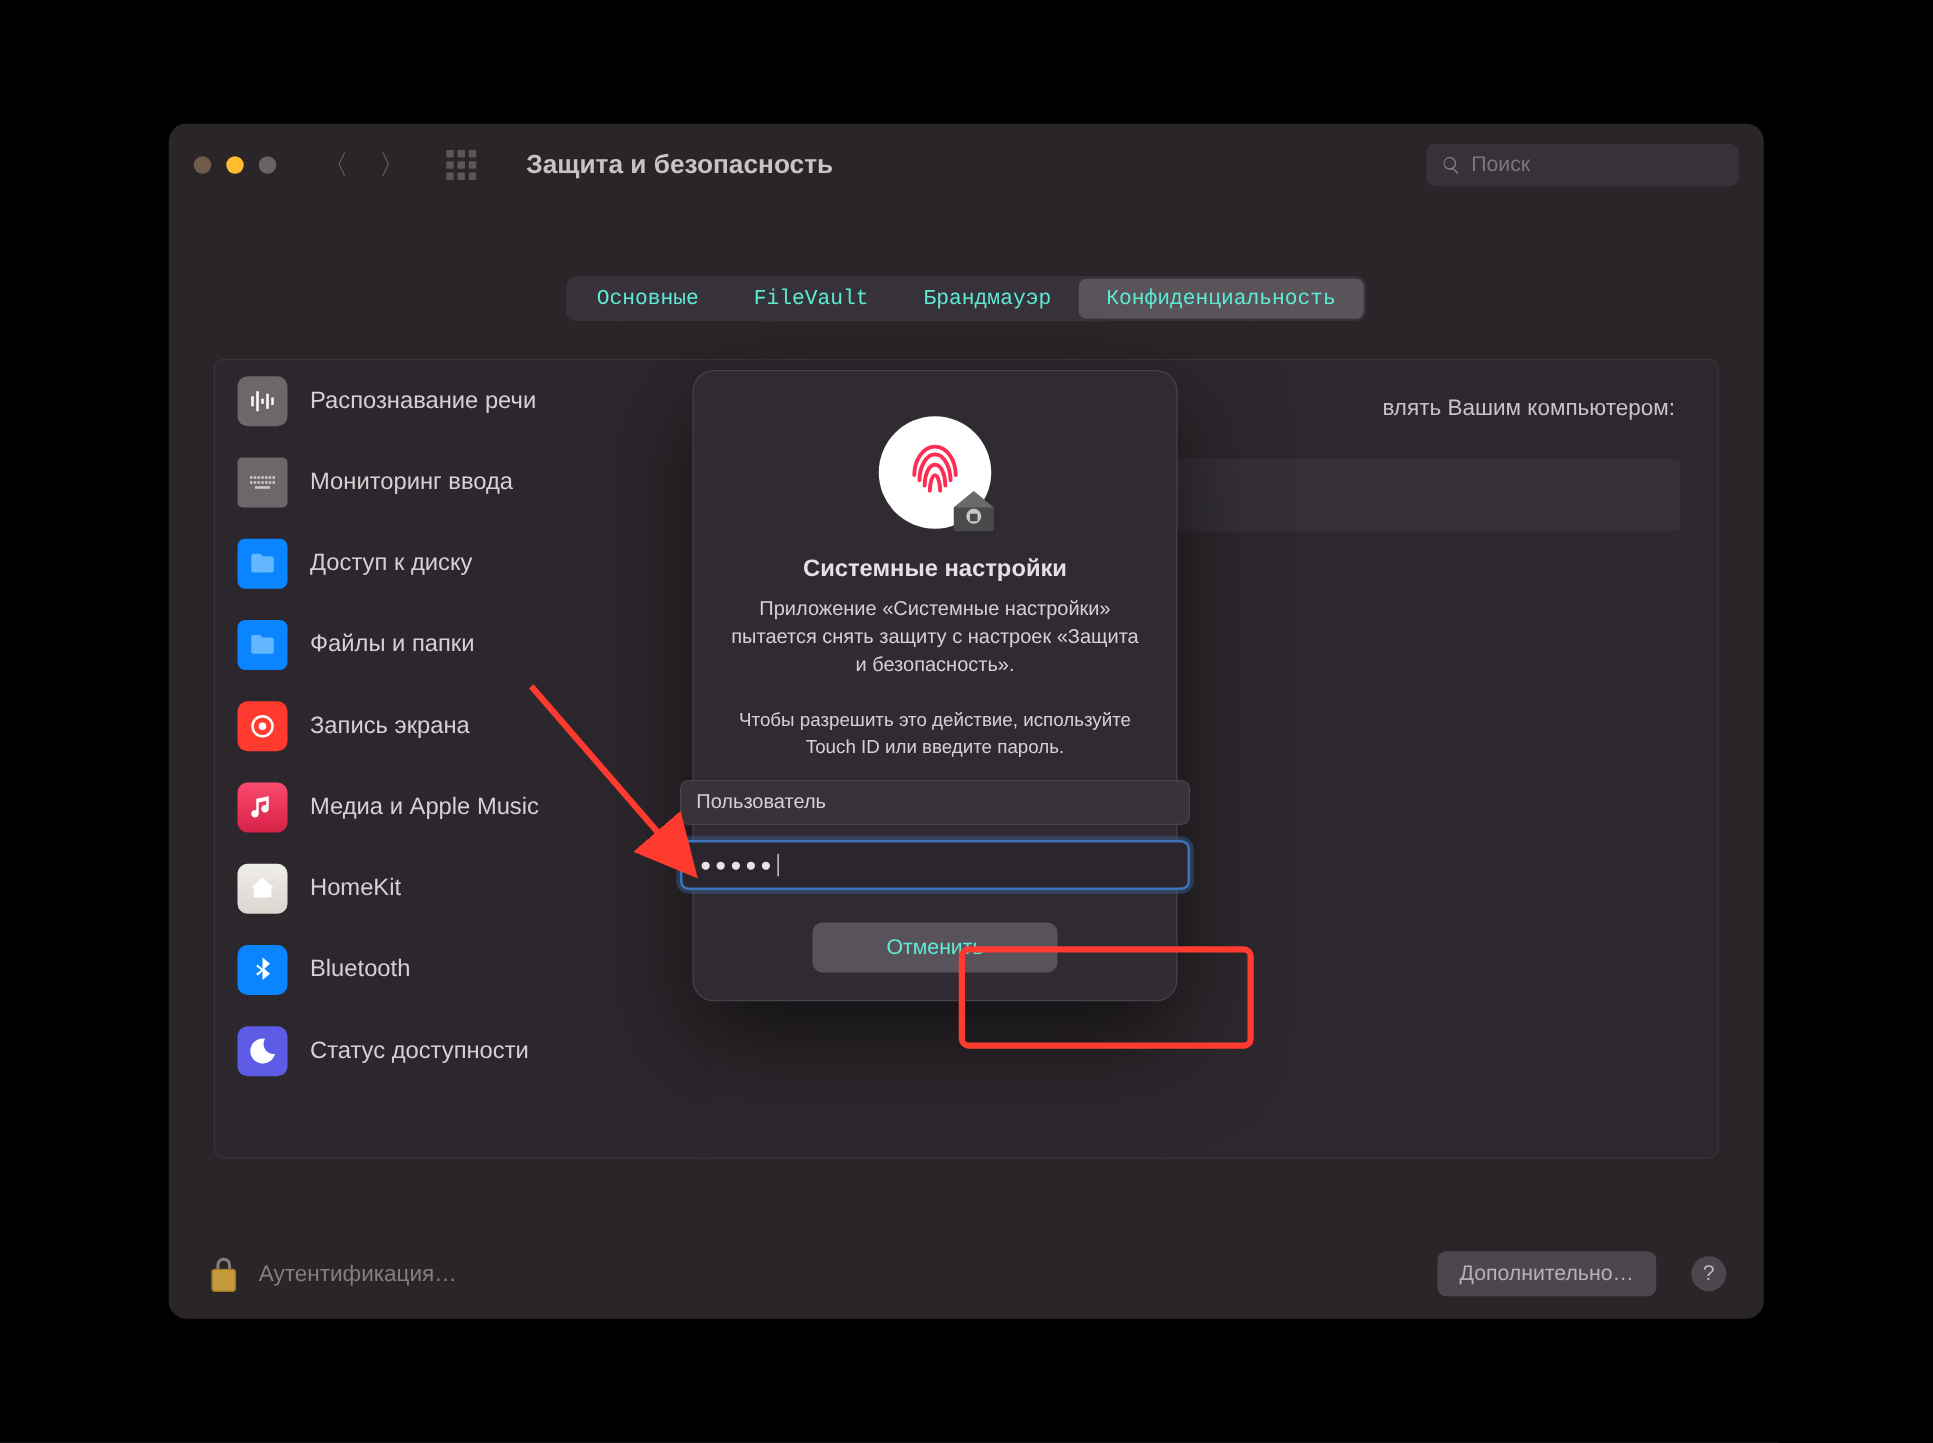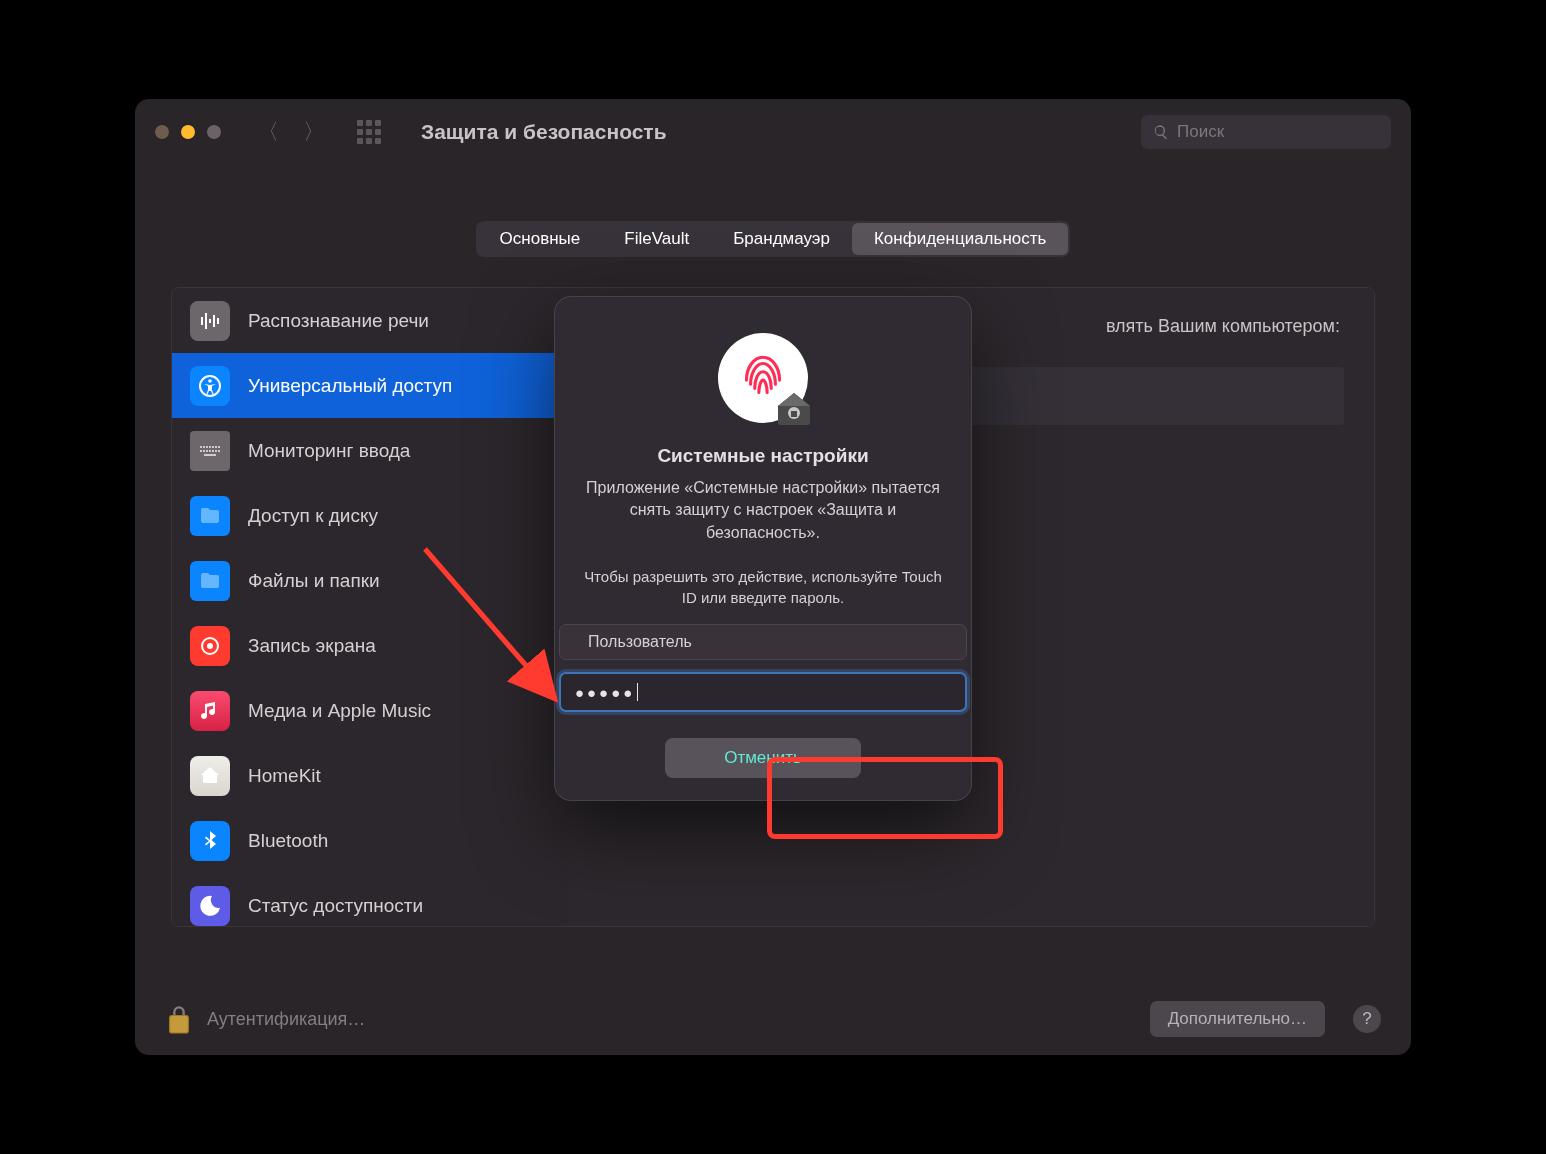--- a/index.html
+++ b/index.html
@@ -16,21 +16,21 @@
   .dot.grey { background: #6a6266; }
   .navbtns { display: flex; gap: 24px; margin-left: 36px; color: #6a6166; font-size: 22px; }
   .gridicon { margin-left: 32px; display: grid; grid-template-columns: repeat(3,6px); grid-template-rows: repeat(3,6px); gap: 3px; }
   .gridicon span { background: #5c555a; width: 6px; height: 6px; border-radius: 1px; }
   .win-title { margin-left: 40px; color: #c9c3c7; font-size: 21px; font-weight: 600; }
   .search { margin-left: auto; width: 250px; height: 34px; background: #37323a; border-radius: 7px; display: flex; align-items: center; padding: 0 12px; color: #7e767b; gap: 8px; font-size: 17px; }
   .search svg { width: 16px; height: 16px; fill: #7e767b; }
 
   .tabs { display: flex; justify-content: center; margin-top: 56px; gap: 0; }
   .tabbar { display: flex; background: #38333a; border-radius: 8px; height: 36px; align-items: center; padding: 2px; }
-  .tab { padding: 0 22px; height: 32px; display: flex; align-items: center; color: #ffffff; font-size: 17px; border-radius: 6px; cursor: default; }
+  .tab { padding: 0 22px; height: 32px; display: flex; align-items: center; color: #5eead4; font-size: 17px; border-radius: 6px; cursor: default; font-family: Liberation Mono, monospace; }
   .tab.active { background: #5a545a; }
 
   .content { display: flex; margin: 30px 36px 0 36px; height: 640px; border: 1px solid #3a353b; border-radius: 8px; overflow: hidden; }
 
   .sidebar { width: 398px; background: #2c272c; overflow-y: auto; }
   .side-item { display: flex; align-items: center; gap: 18px; padding: 12px 18px; color: #d6d0d4; font-size: 19px; border-bottom: 0; height: 65px; }
   .side-item.selected { background: #0f62da; color: #fff; }
   .side-icon { width: 40px; height: 40px; border-radius: 8px; display: flex; align-items: center; justify-content: center; flex-shrink: 0; }
   .side-icon svg { width: 24px; height: 24px; fill: #fff; }
 
@@ -49,31 +49,31 @@
   .main-head { color: #c9c2c7; }
   .app-row { background: #353038; height: 58px; margin-top: 30px; border-radius: 4px; width: 440px; }
 
   .lockbar { position: absolute; bottom: 18px; left: 30px; right: 30px; display: flex; align-items: center; gap: 14px; color: #847d82; font-size: 18px; }
   .lock-icon { width: 28px; height: 34px; }
   .adv-btn { margin-left: auto; background: #4c474d; color: #b7b1b5; border-radius: 7px; padding: 8px 18px; font-size: 17px; }
   .help { width: 28px; height: 28px; border-radius: 50%; background: #4c474d; color: #bdb7bb; display: flex; align-items: center; justify-content: center; margin-left: 14px; font-size: 17px; }
 
   
   .dialog {
-    position: absolute; left: 420px; top: 198px; width: 416px; background: #302b32; border-radius: 16px;
+    position: absolute; left: 420px; top: 198px; width: 386px; background: #302b32; border-radius: 16px;
     box-shadow: 0 0 0 1px #47424a, 0 30px 80px rgba(0,0,0,.6); padding: 26px 26px 22px 26px;
     display: flex; flex-direction: column; align-items: center; color: #e6e0e4;
   }
   .dlg-icon { width: 90px; height: 90px; background: #fff; border-radius: 50%; display: flex; align-items: center; justify-content: center; position: relative; margin-top: 10px; margin-bottom: 16px; }
   .dlg-icon .fp { width: 52px; height: 58px; }
   .dlg-icon .house { position: absolute; right: -6px; bottom: -6px; width: 40px; height: 40px; }
   .dlg-title { font-weight: 700; font-size: 19px; margin-top: 6px; }
   .dlg-msg { text-align: center; font-size: 16px; line-height: 1.4; margin-top: 10px; color: #d6d0d4; max-width: 400px; }
   .dlg-sub { text-align: center; font-size: 15px; margin-top: 22px; color: #d6d0d4; max-width: 380px; line-height: 1.4; }
-  .dlg-field { width: 408px; height: 36px; background: #393339; border: 1px solid #4a444c; border-radius: 7px; margin-top: 16px; padding: 0 28px; color: #d6d0d4; font-size: 16px; display: flex; align-items: center; }
+  .dlg-field { width: 408px; height: 36px; background: #393339; border: 1px solid #4a444c; border-radius: 7px; margin-top: 16px; padding: 0 12px; color: #d6d0d4; font-size: 16px; display: flex; align-items: center; }
   .dlg-pass { width: 408px; height: 40px; background: #2b262e; border: 2px solid #3e72b9; border-radius: 7px; margin-top: 12px; padding: 0 14px; display: flex; align-items: center; box-shadow: 0 0 0 3px rgba(62,114,185,.35); }
   .pw-dots { color: #e8e3e7; letter-spacing: 3px; font-size: 15px; }
   .cursor { display: inline-block; width: 1px; height: 18px; background: #e8e3e7; margin-left: 2px; vertical-align: middle; }
   .dlg-btns { display: flex; gap: 16px; margin-top: 26px; width: 100%; justify-content: center; }
   .btn { width: 196px; height: 40px; border-radius: 8px; display: flex; align-items: center; justify-content: center; font-size: 17px; cursor: default; }
   .btn-cancel { background: #58525a; color: #5eead4; }
   .btn-primary { background: #2a74e3; color: #fff; }
   .highlight { position: absolute; border: 5px solid #ff3b30; border-radius: 8px; pointer-events: none; }
   .hl-unlock { left: 632px; top: 658px; width: 236px; height: 82px; }
 
@@ -130,30 +130,20 @@
         <div class="side-icon ic-speech">
           <svg viewBox="0 0 24 24">
               <rect x="3" y="8" width="2" height="8"></rect>
               <rect x="7" y="4" width="2" height="16"></rect>
               <rect x="11" y="10" width="2" height="4"></rect>
               <rect x="15" y="6" width="2" height="12"></rect>
               <rect x="19" y="9" width="2" height="6"></rect>
             </svg>
         </div>
         <span>Распознавание речи</span>
-      </div>
-      <div class="side-item selected">
-        <div class="side-icon ic-access">
-          <svg viewBox="0 0 24 24">
-              <circle cx="12" cy="12" r="10" fill="none" stroke="#fff" stroke-width="2"></circle>
-              <circle cx="12" cy="7" r="1.8"></circle>
-              <path d="M6 10l6 1 6-1-4 2v4l2 5h-1l-2-4h-2l-2 4H8l2-5v-4z"></path>
-            </svg>
-        </div>
-        <span>Универсальный доступ</span>
       </div>
       <div class="side-item">
         <div class="side-icon ic-keyboard" style="border-radius:4px">
           <svg viewBox="0 0 24 14" width="34" height="20">
               <rect width="24" height="14" rx="2" fill="#6d676b"></rect>
               <g fill="#cfc9cd">
                 <rect x="2" y="2" width="2" height="2"></rect>
                 <rect x="5" y="2" width="2" height="2"></rect>
                 <rect x="8" y="2" width="2" height="2"></rect>
                 <rect x="11" y="2" width="2" height="2"></rect>

